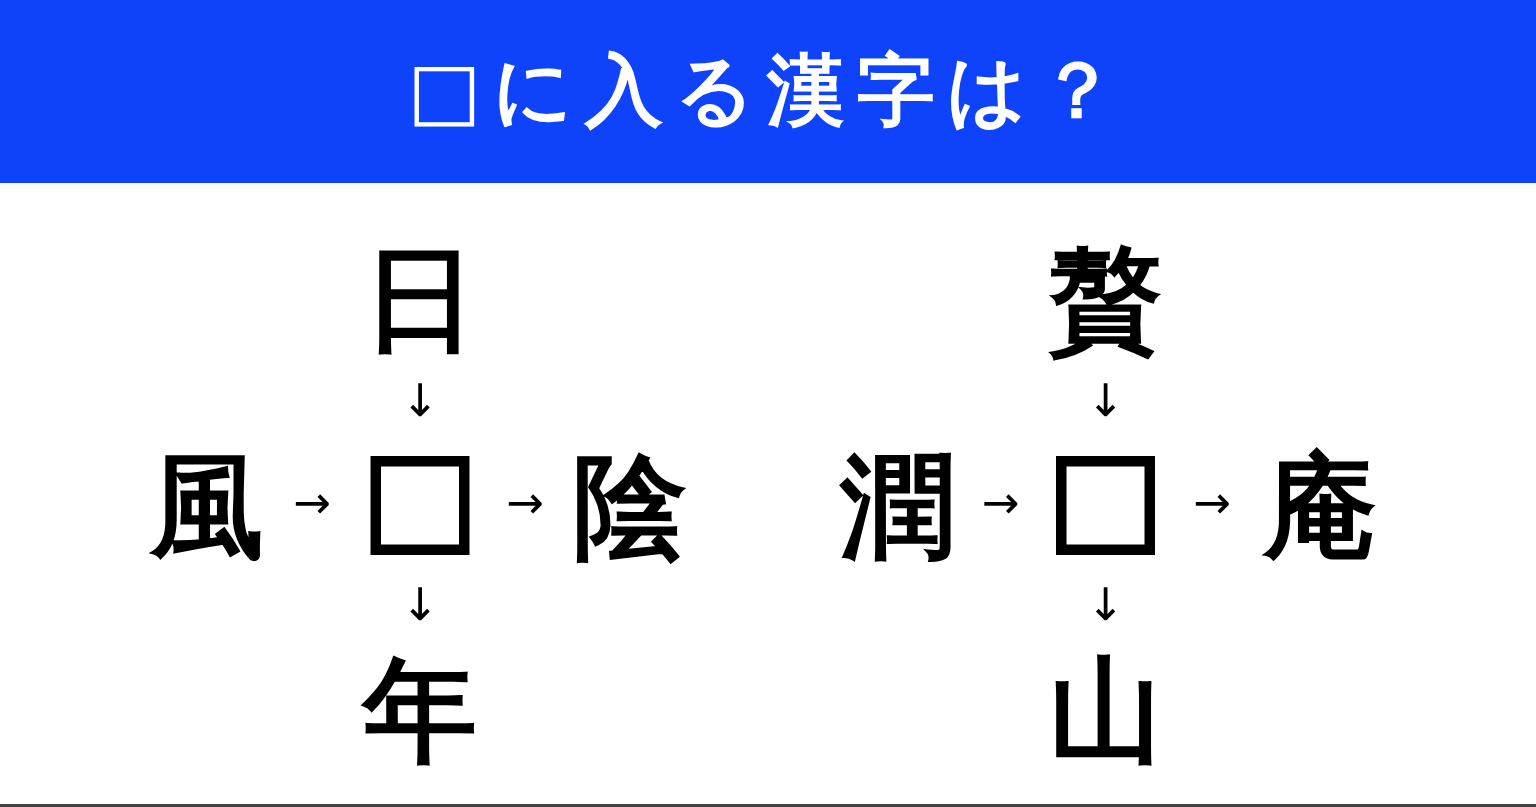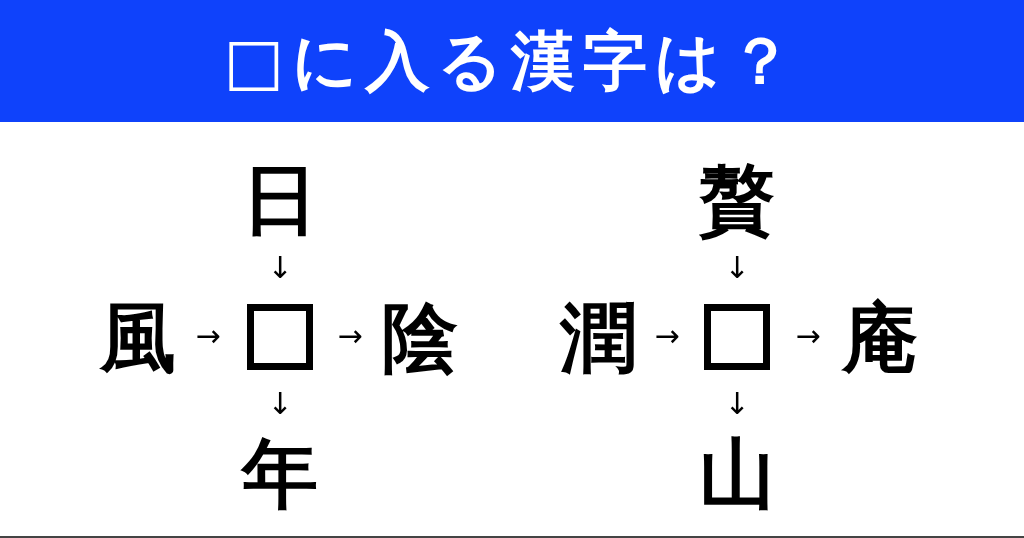--- a/index.html
+++ b/index.html
@@ -1,18 +1,18 @@
 <!DOCTYPE html>
 <html><head>
 <meta charset="utf-8">
 <style>
   html, body { margin:0; padding:0; }
   body { width:1024px; height:538px; background:#ffffff; position:relative; overflow:hidden; font-family:"DejaVu Sans", sans-serif; }
   .header { position:absolute; left:0; top:0; width:1024px; height:122px; background:#0f42fb; display:flex; align-items:center; justify-content:center; }
-  .header-title { color:#ffffff; font-size:64px; font-weight:bold; letter-spacing:8px; font-family:"DejaVu Sans", sans-serif; }
+  .header-title { color:#ffffff; font-size:52px; font-weight:bold; letter-spacing:8px; font-family:"DejaVu Sans", sans-serif; }
   .bottom-line { position:absolute; left:0; bottom:0; width:1024px; height:2px; background:#444; }
   .puzzle { position:absolute; top:122px; width:512px; height:414px; }
   .kanji { position:absolute; font-size:76px; font-weight:bold; color:#000; line-height:1; width:90px; text-align:center; transform:translate(-50%,-50%); font-family:"DejaVu Sans", sans-serif; }
   .arrow { position:absolute; font-size:30px; color:#000; line-height:1; transform:translate(-50%,-50%); font-family:"DejaVu Sans", sans-serif; }
   .blank-box { position:absolute; width:52px; height:52px; border:7px solid #000; background:#fff; transform:translate(-50%,-50%); }
 </style>
 </head>
 <body>
 
 <div class="header">

